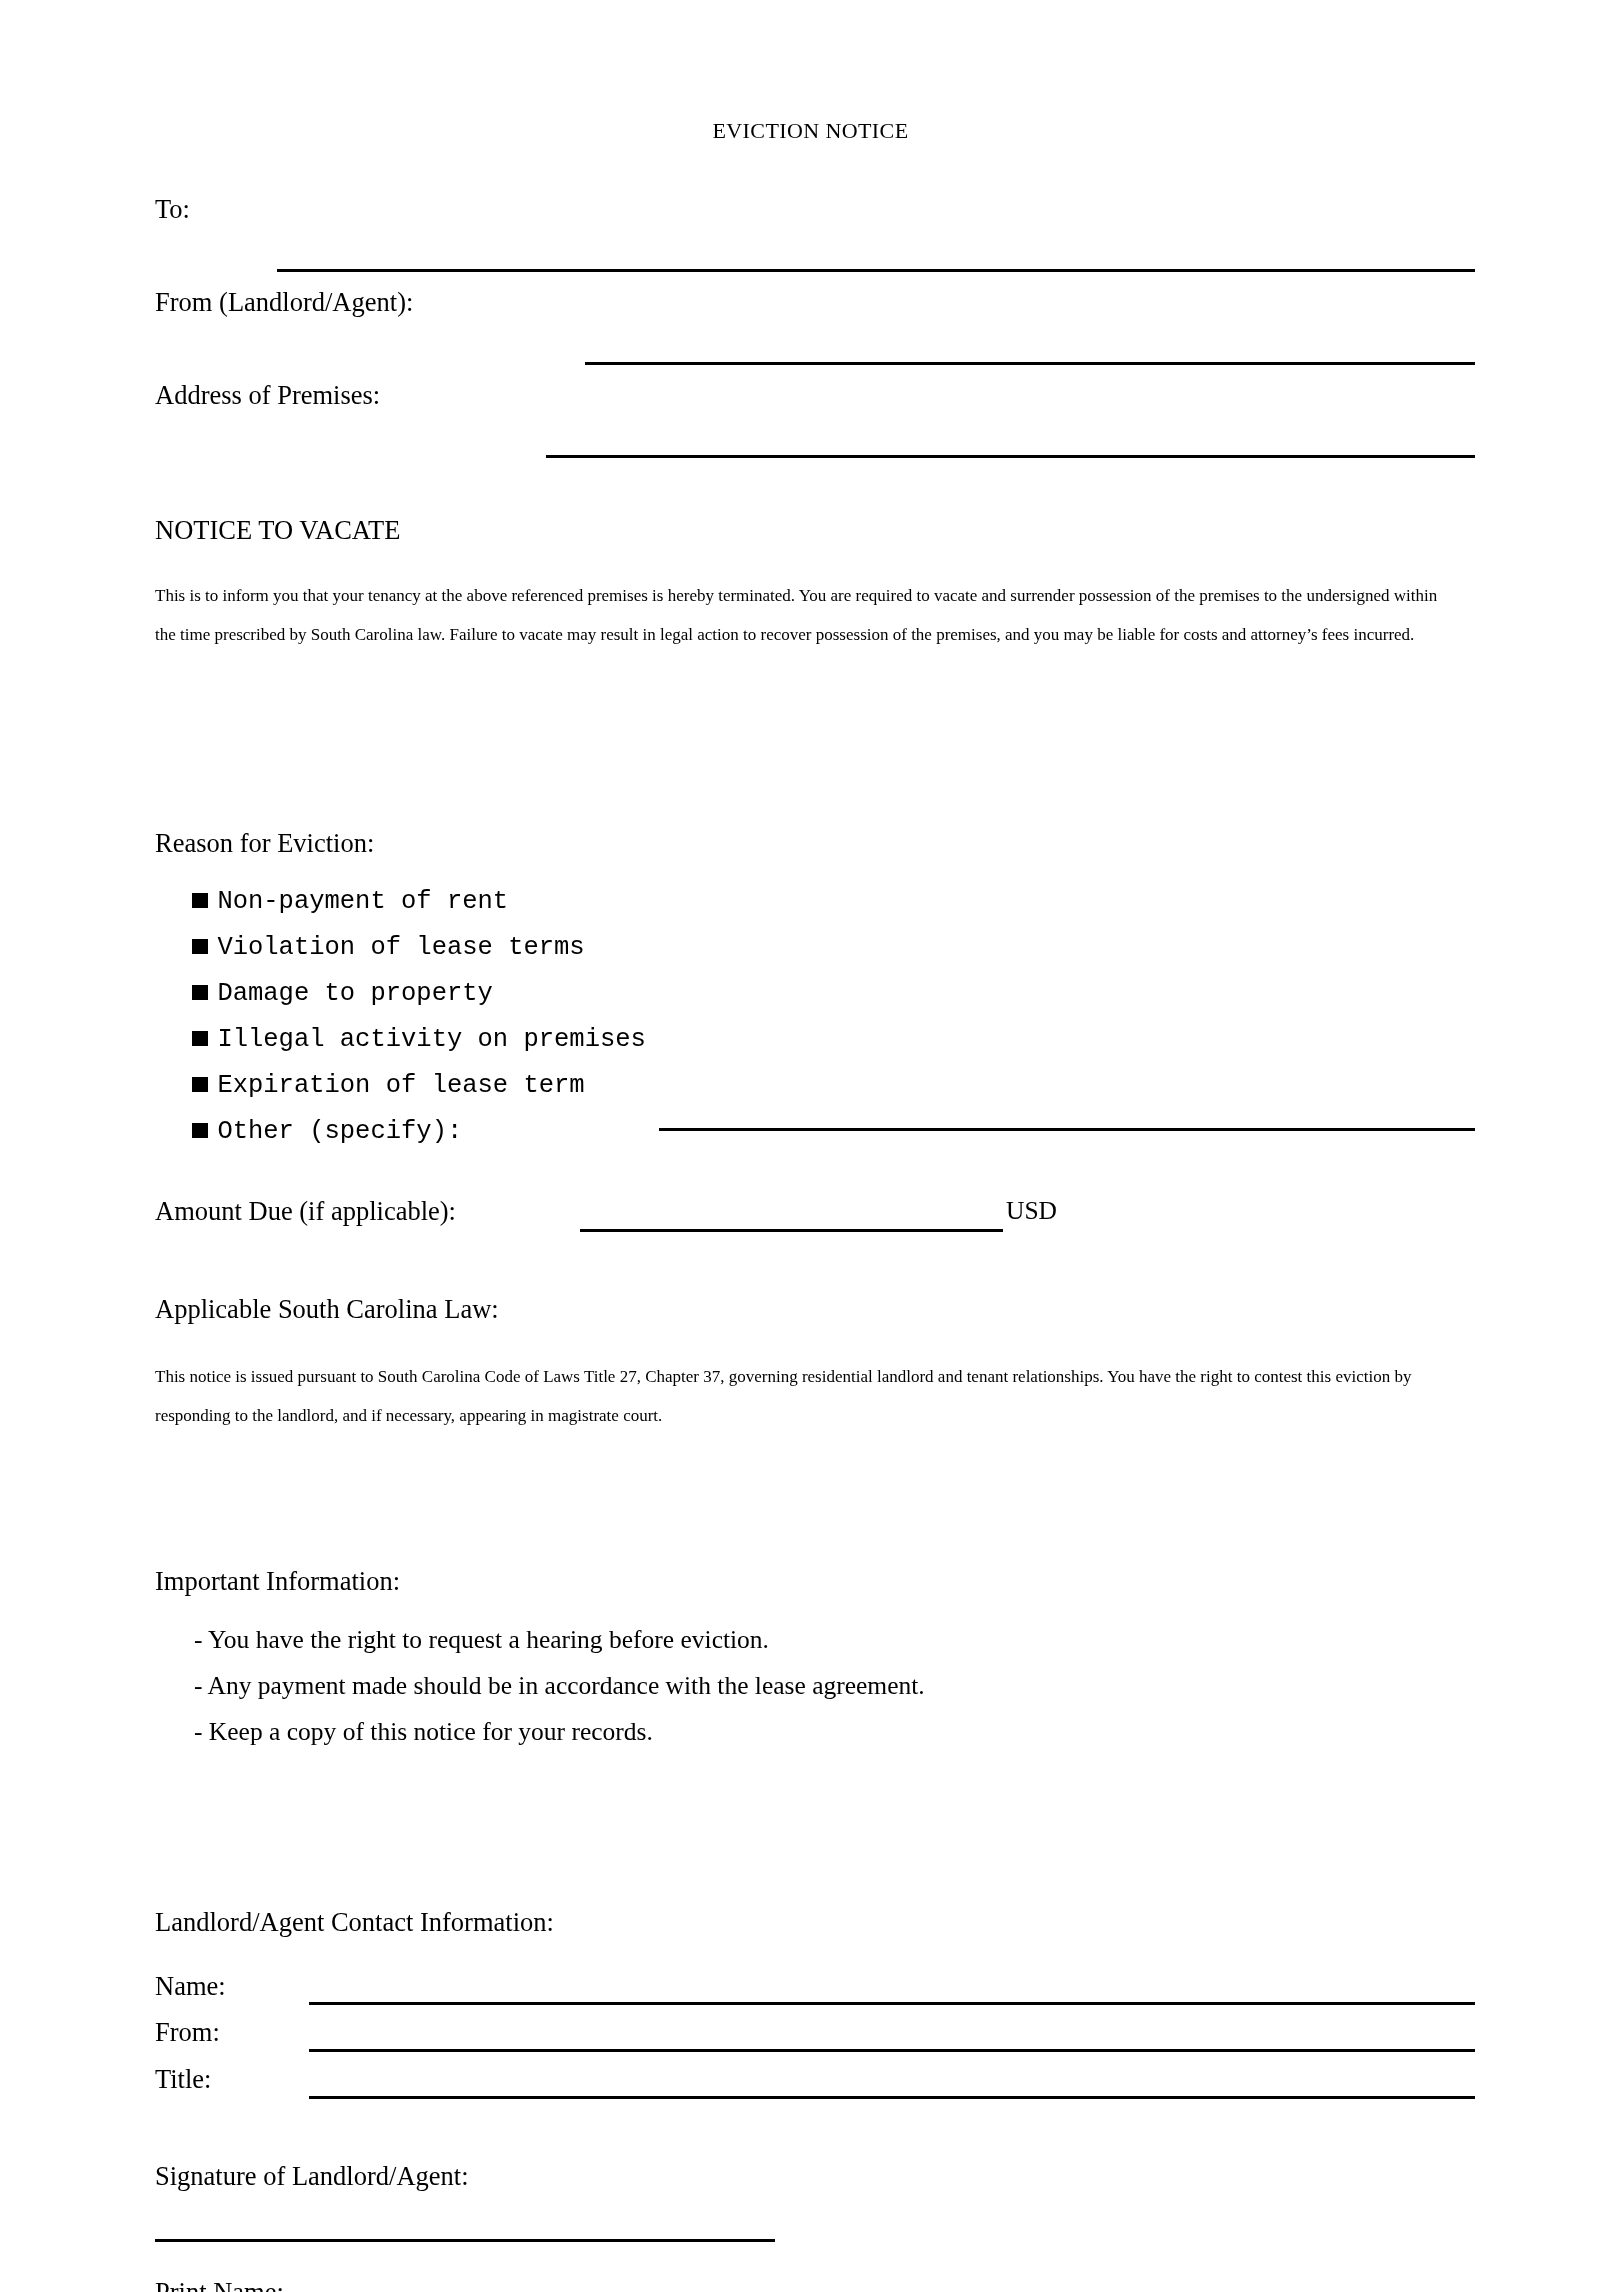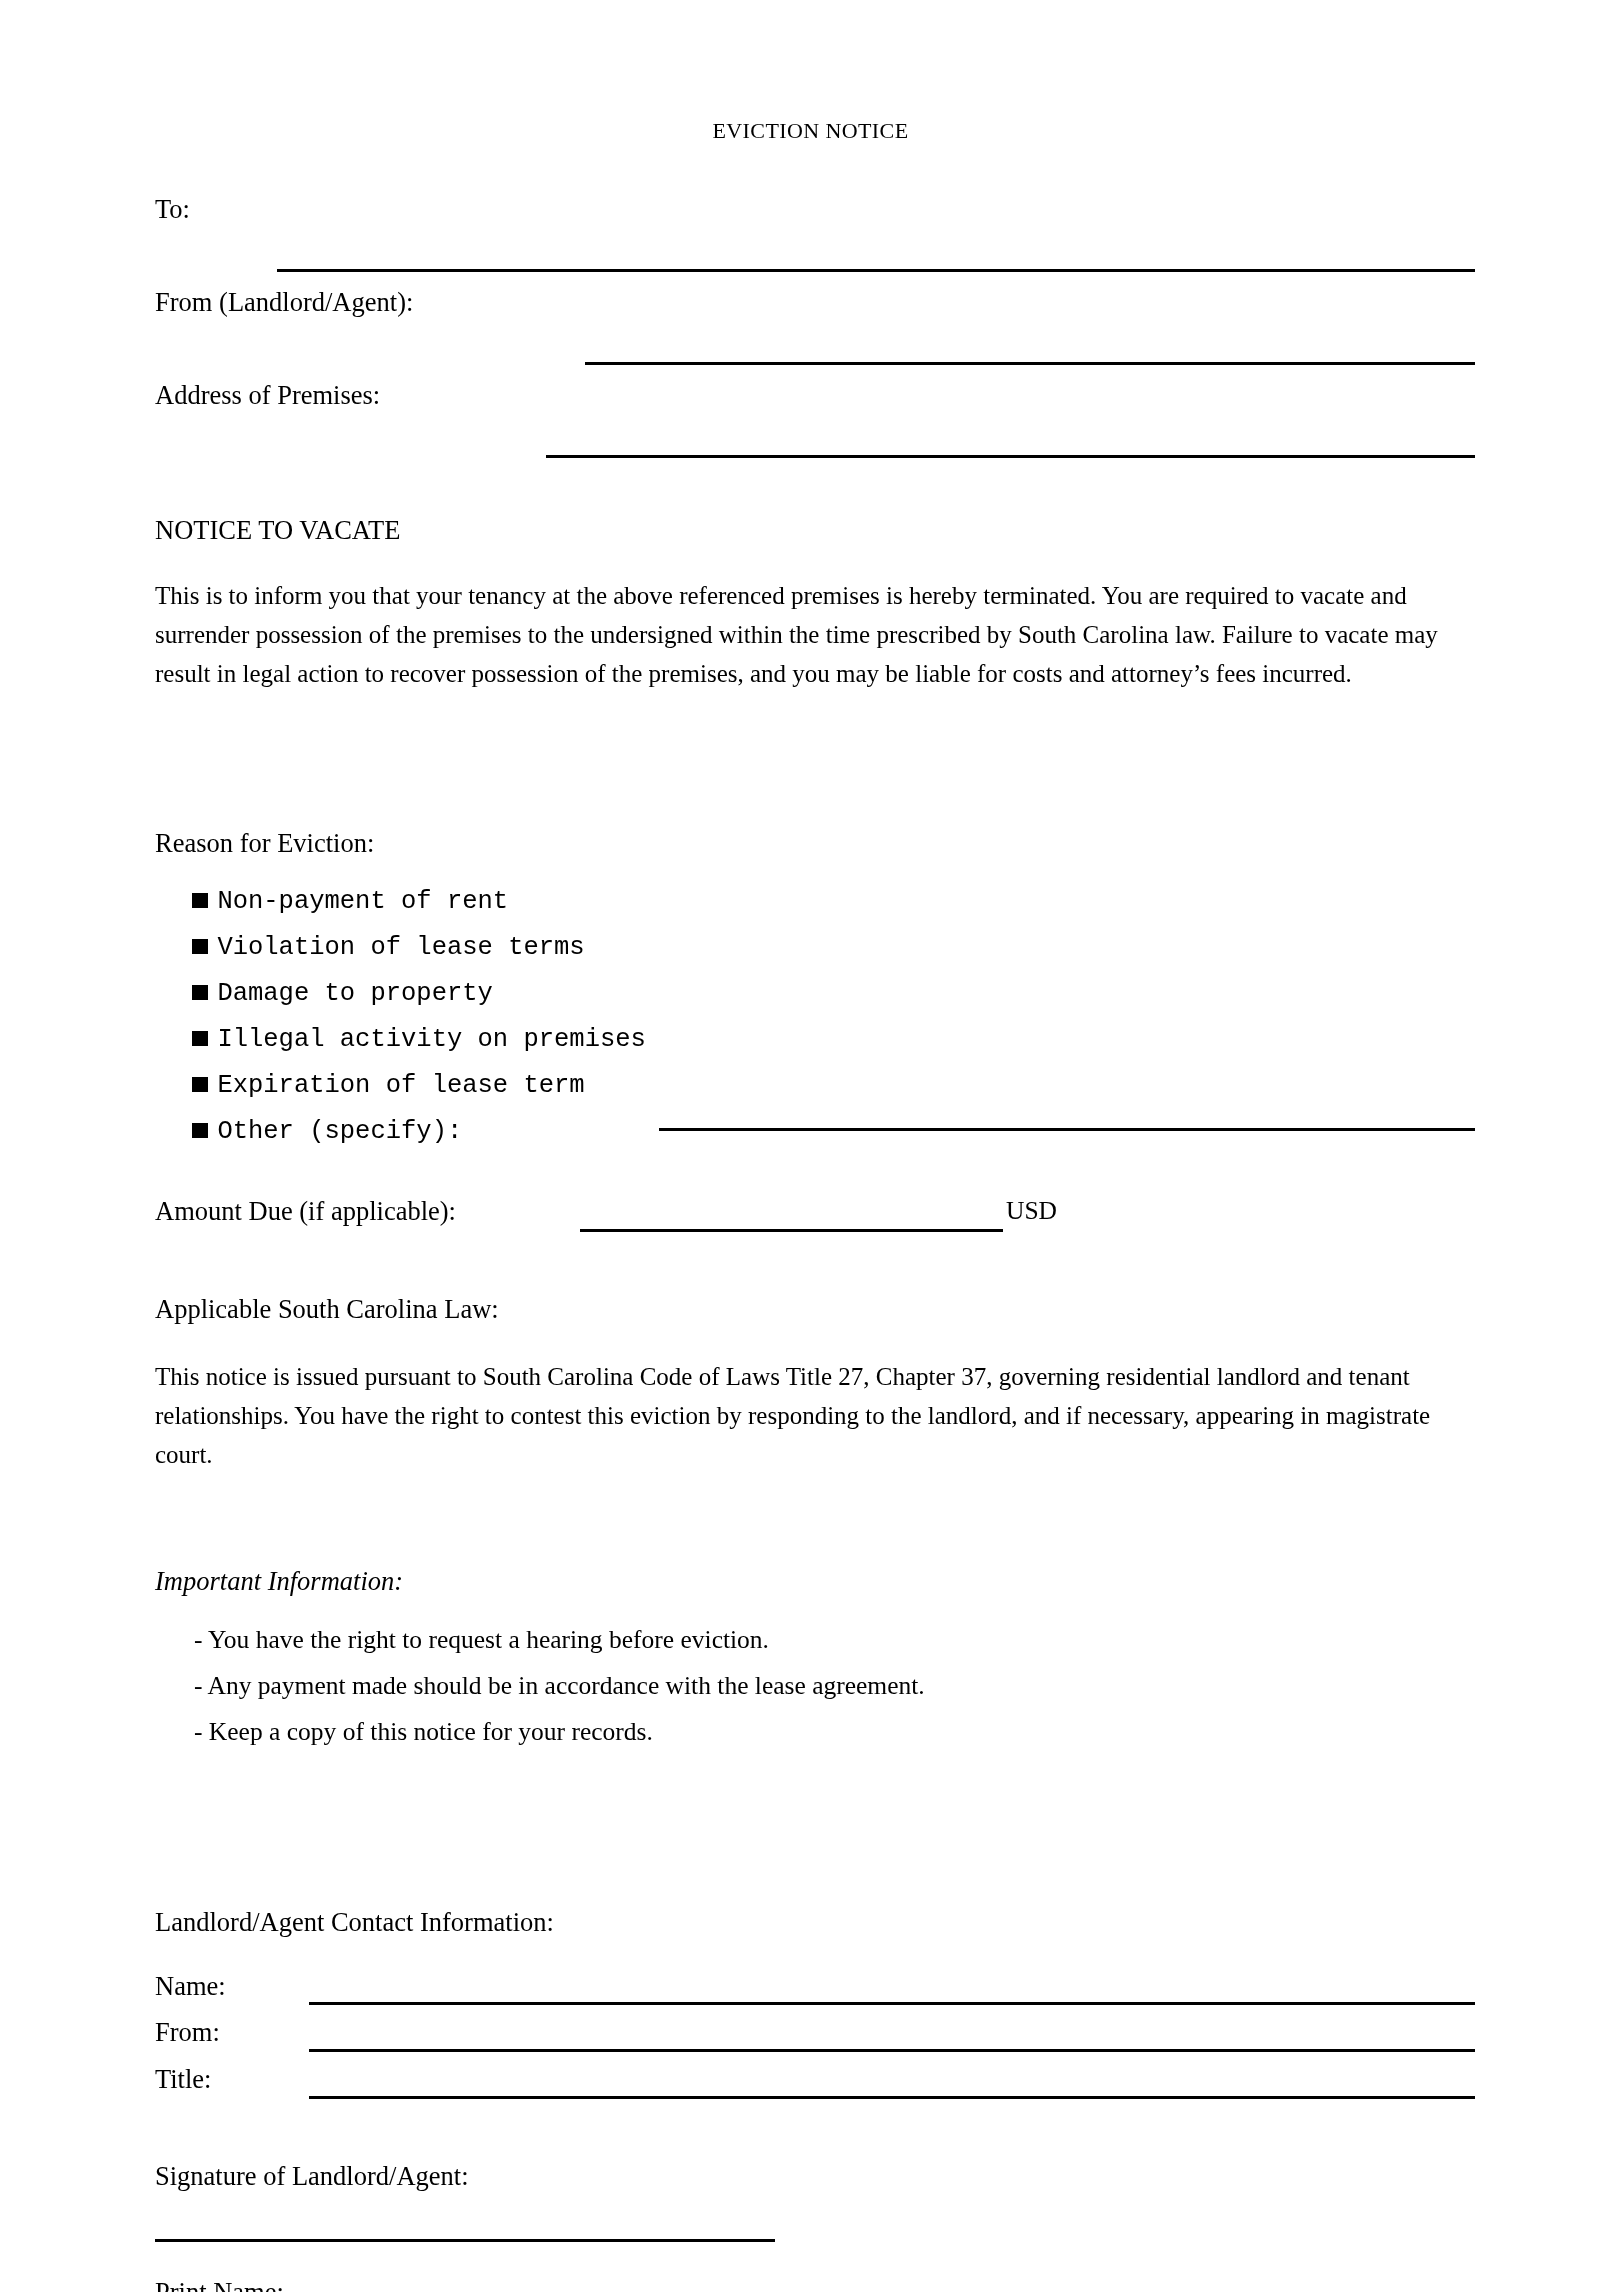--- a/index.html
+++ b/index.html
@@ -47,21 +47,21 @@
   .section-head {
     position: absolute;
     left: 155px;
     font-size: 26.5px;
     white-space: nowrap;
   }
 
   .para {
     position: absolute;
     left: 155px;
-    font-size: 25px;
+    font-size: 17px;
     line-height: 39px;
     text-align: left;
   }
 
   .check-list {
     position: absolute;
     left: 155px;
     margin: 0;
     padding: 0;
     list-style: none;
@@ -165,21 +165,21 @@
   <div class="field-row" style="top:1196px;">
     <span class="field-label">Amount Due (if applicable):</span>
   </div>
   <div class="rule" style="left:580px; top:1229px; width:423px;"></div>
   <span class="inline-suffix" style="left:1006px; top:1196px;">USD</span>
 
   <div class="section-head" style="top:1294px;">Applicable South Carolina Law:</div>
 
   <div class="para" style="top:1357px; width:1313px;">This notice is issued pursuant to South Carolina Code of Laws Title 27, Chapter 37, governing residential landlord and tenant relationships. You have the right to contest this eviction by responding to the landlord, and if necessary, appearing in magistrate court.</div>
 
-  <div class="section-head" style="top:1566px;font-style:italic;">Important Information:</div>
+  <div class="section-head" style="top:1566px;">Important Information:</div>
 
   <ul class="dash-list" style="top:1617px;">
     <li class="dash-item">- You have the right to request a hearing before eviction.</li>
     <li class="dash-item">- Any payment made should be in accordance with the lease agreement.</li>
     <li class="dash-item">- Keep a copy of this notice for your records.</li>
   </ul>
 
   <div class="section-head" style="top:1907px;">Landlord/Agent Contact Information:</div>
 
   <div class="field-row" style="top:1971px;">

